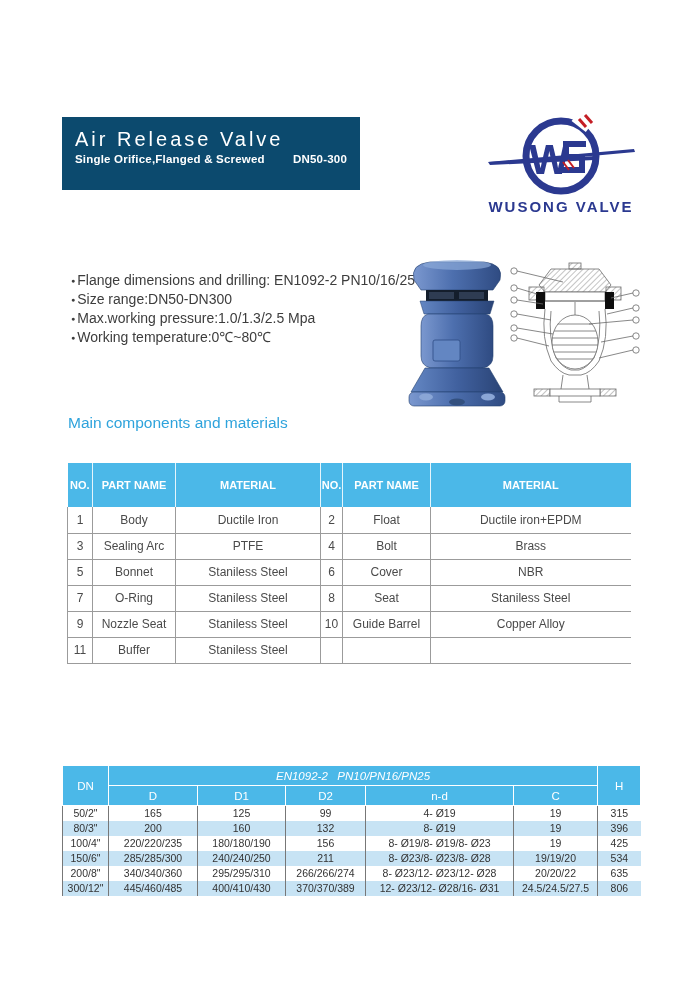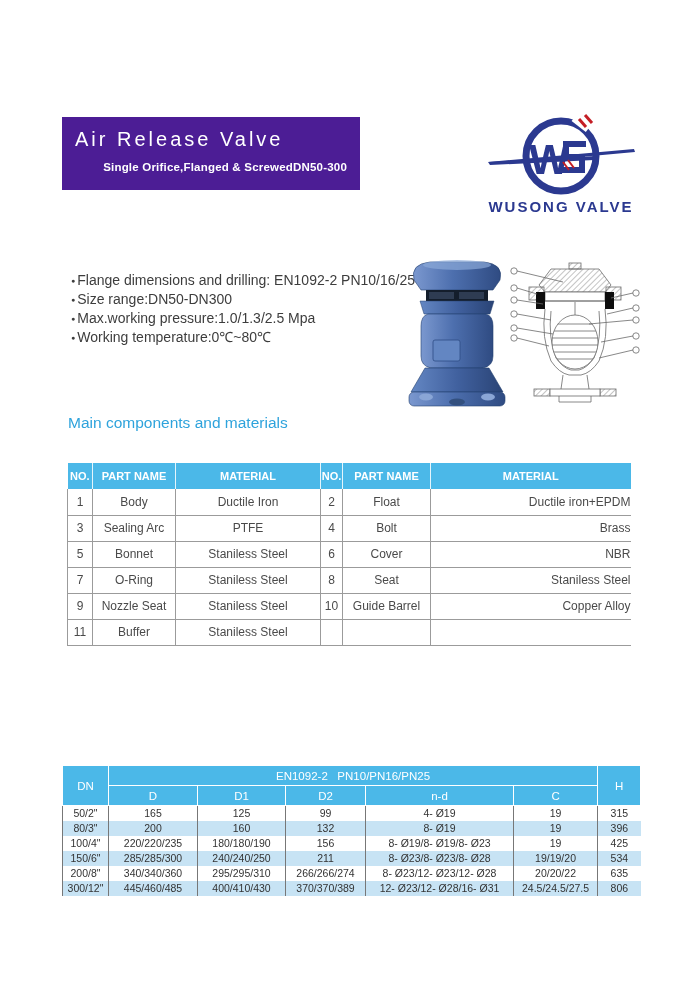--- a/index.html
+++ b/index.html
@@ -6,26 +6,26 @@
   html,body { background:#e9e9e9; }
   body { font-family:"Liberation Sans", sans-serif; }
   #page {
     position:relative; width:700px; height:1001px; background:#ffffff;
     margin:0 auto; overflow:hidden;
   }
 
   
   .banner {
     position:absolute; left:62px; top:117px; width:298px; height:73px;
-    background:#4c1d95; color:#fff; padding:11px 13px 0 13px;
+    background:#0c4a6e; color:#fff; padding:11px 13px 0 13px;
   }
   .banner-title { font-size:20px; letter-spacing:3px; font-weight:400; white-space:nowrap; }
   .banner-sub {
-    display:flex; justify-content:flex-end; align-items:baseline;
-    margin-top:10px; font-size:11.5px; font-weight:bold; letter-spacing:0.2px; white-space:nowrap;
+    display:flex; justify-content:space-between; align-items:baseline;
+    margin-top:2px; font-size:11.5px; font-weight:bold; letter-spacing:0.2px; white-space:nowrap;
   }
 
   
   .logo { position:absolute; left:486px; top:104px; width:150px; height:118px; }
 
   
   .sec-heading { position:absolute; color:#2ea3dc; font-weight:400; white-space:nowrap; }
   #spec-heading { left:70px; top:238px; font-size:16px; }
   #comp-heading { left:68px; top:414px; font-size:15.5px; }
   #dim-heading  { left:68px; top:733px; font-size:15.5px; }
@@ -42,39 +42,39 @@
   .valve-drawing { position:absolute; left:503px; top:258px; }
 
   
   .comp-table {
     position:absolute; left:67px; top:463px; width:563px;
     border-collapse:collapse; table-layout:fixed;
     font-size:12px; color:#4a4a4a; text-align:center;
   }
   .comp-table thead th {
     background:#4bb8e8; color:#fff; font-size:11px; font-weight:bold;
-    height:26px; border-left:1px solid rgba(255,255,255,.85);
+    height:44px; border-left:1px solid rgba(255,255,255,.85);
   }
   .comp-table thead th:first-child { border-left:none; }
   .comp-table tbody td {
     height:26px; border-left:1px solid #9b9b9b; border-bottom:1px solid #9b9b9b;
   }
-  .comp-table tbody td:last-child { border-right:none;text-align:right; }
+  .comp-table tbody td:last-child { border-right:none; }
 
   
   .dim-table {
     position:absolute; left:62px; top:765px; width:578px;
     border-collapse:collapse; table-layout:fixed;
     font-size:10.5px; color:#333; text-align:center;
   }
   .dim-table thead th {
     background:#4bb8e8; color:#fff; font-weight:400; font-size:11.5px;
     height:20px; border:1px solid #ffffff;
   }
-  .dim-table thead th.group { white-space:pre; }
+  .dim-table thead th.group { white-space:pre;font-style:italic; }
   .dim-table tbody td {
     height:15px; line-height:15px; border-left:1px solid #777; white-space:nowrap; overflow:hidden;
   }
   .dim-table tbody tr:nth-child(even) td { background:#c7e3f4; }
 </style>
 </head>
 <body>
 
 <div id="page">
 

